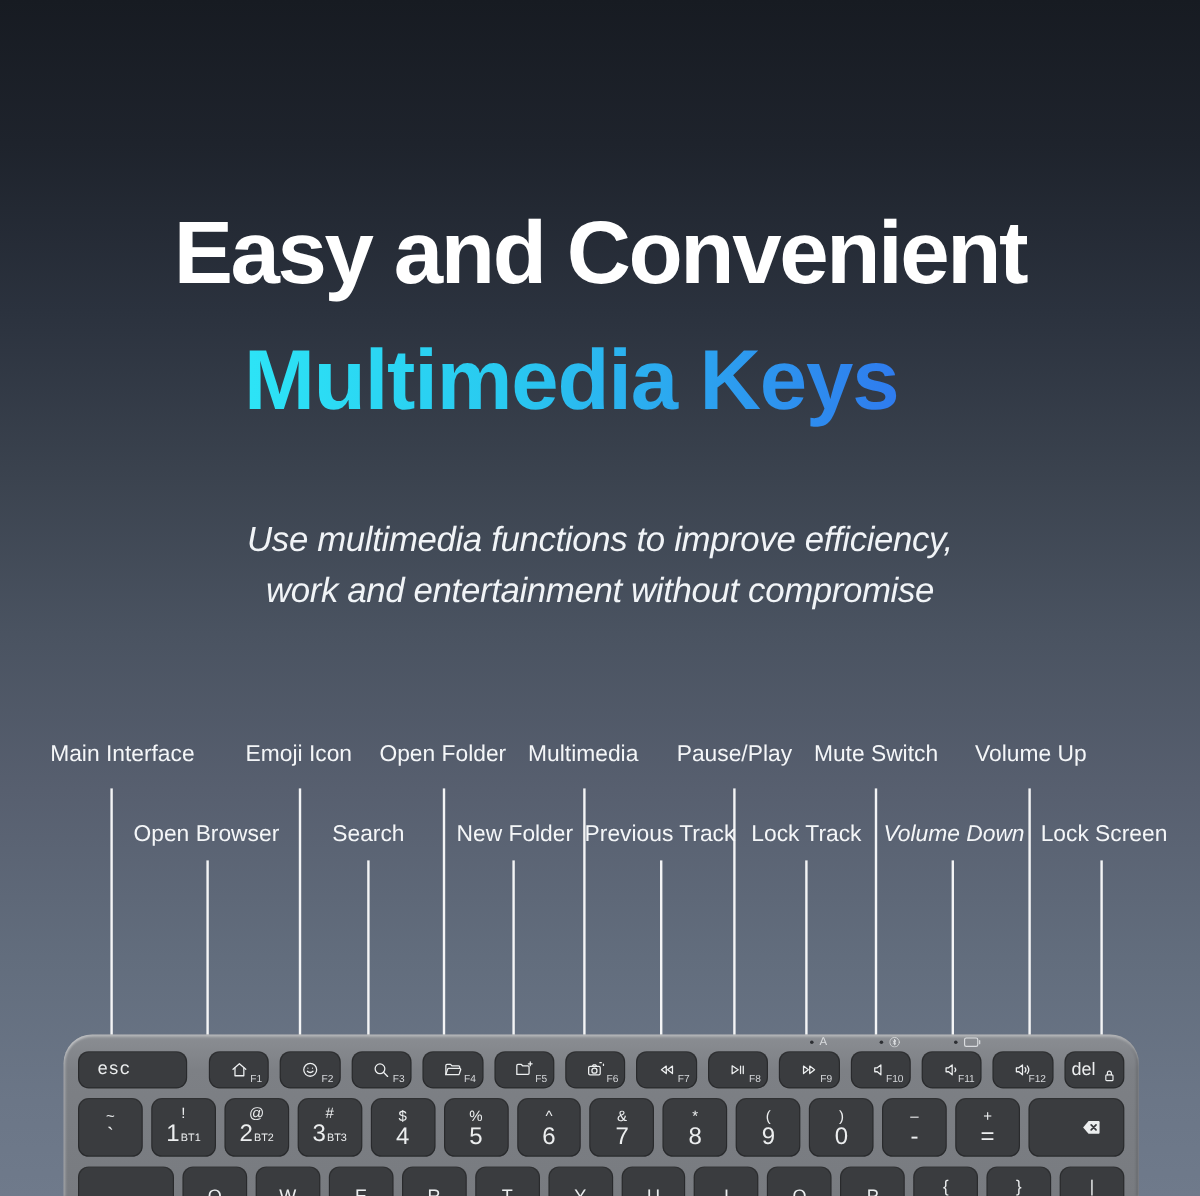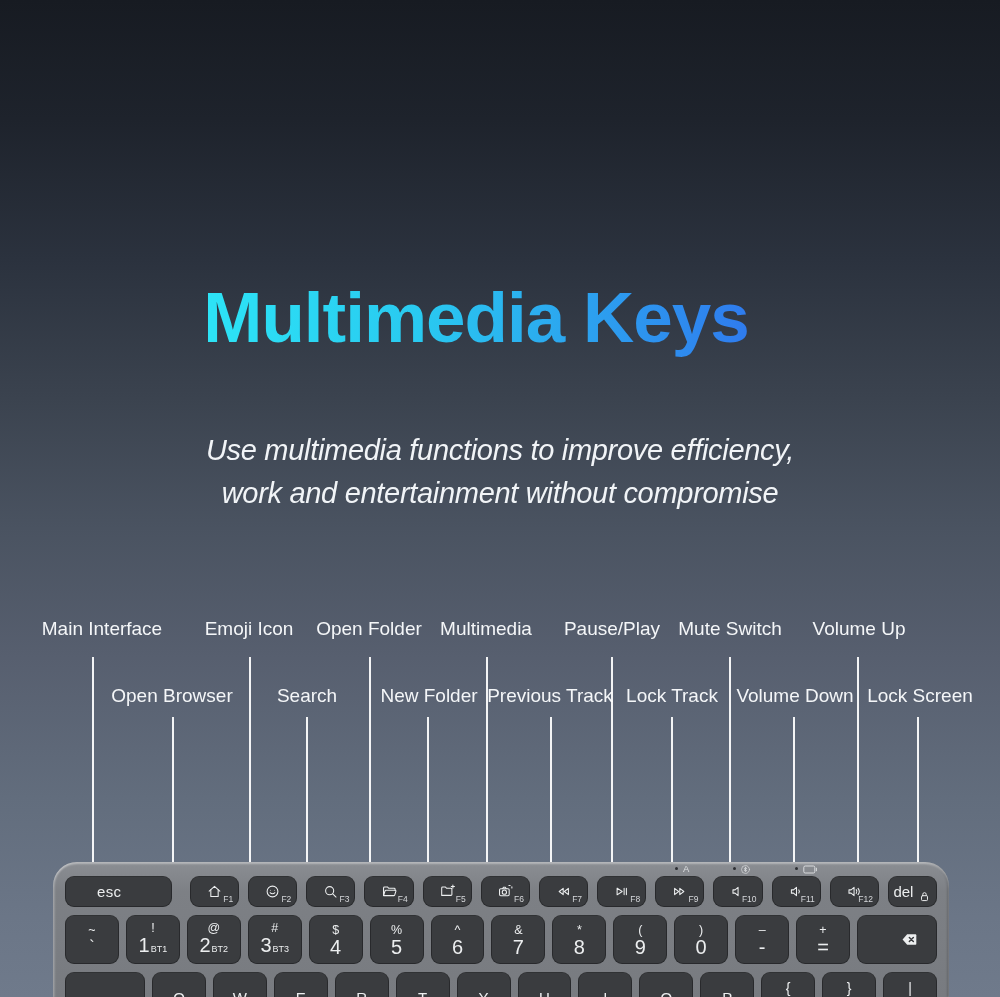--- a/index.html
+++ b/index.html
@@ -44,22 +44,22 @@
   }
   .krow{display:flex;}
   .row-fn{height:31px;gap:9px;margin-bottom:8px;}
   .row-num{height:49px;gap:7px;margin-bottom:8px;}
   .row-three{height:40px;gap:7px;}
   .key{
     position:relative;flex:1 1 0;border-radius:9px;background:#3a3c3f;
     box-shadow:inset 0 0 0 1px rgba(0,0,0,0.30),inset 0 1px 1px rgba(255,255,255,0.07);
     color:#eceeef;display:flex;align-items:center;justify-content:center;
   }
-  .key-esc{flex:0 0 75px;margin-right:9px;justify-content:flex-start;padding-left:32px;
-    font-size:15px;letter-spacing:0.3px;}
+  .key-esc{flex:0 0 75px;margin-right:9px;justify-content:flex-start;padding-left:16px;
+    font-size:15px;letter-spacing:0.3px;font-family:Liberation Mono, monospace;}
   .key svg{display:block;}
   .flabel{position:absolute;right:6px;bottom:3px;font-size:8.5px;color:#d6d8db;}
   .key-del .del-text{font-size:15px;margin-right:5px;}
   .key-del .lock-wrap{margin-top:9px;}
   .nkey{flex-direction:column;justify-content:center;gap:2px;}
   .nk-top{font-size:12.5px;line-height:12px;}
   .nk-bottom{font-size:20px;line-height:18px;display:flex;align-items:baseline;}
   .nk-bt{font-size:9px;margin-left:1px;letter-spacing:0;}
   .key-backquote .nk-bottom{font-size:16px;}
   .key-backspace{flex:0 0 80px;justify-content:flex-end;padding-right:17px;box-sizing:border-box;}
@@ -69,20 +69,21 @@
   .key3 .k3-bracket{margin-top:8px;font-size:14px;}
   
   .indicator{position:absolute;top:1px;height:11px;display:flex;align-items:center;gap:5px;opacity:0.8;}
   .ind-dot{width:3px;height:3px;border-radius:50%;background:#17191d;}
   .ind-sym{font-size:9.5px;color:#eef0f2;line-height:10px;}
 </style>
 </head>
 <body>
 
 <div class="stage">
+  <div class="title1">Easy and Convenient</div>
   <div class="title2">
     <span id="grad-text" style="background-image: linear-gradient(90deg, rgb(45, 228, 246) 0%, rgb(41, 201, 240) 40%, rgb(47, 123, 238) 100%);">Multimedia Keys</span>
   </div>
   <div class="subtitle">
     <div>Use multimedia functions to improve efficiency,</div>
     <div>work and entertainment without compromise</div>
   </div>
 
   <div id="callouts">
       <div class="callout-label row1" style="left: 102px;">Main Interface</div>
@@ -100,21 +101,21 @@
       <div class="callout-label row1" style="left: 486px;">Multimedia</div>
       <div class="callout-line long" style="left: 486px;"></div>
       <div class="callout-label row2" style="left: 550px;">Previous Track</div>
       <div class="callout-line short" style="left: 550px;"></div>
       <div class="callout-label row1" style="left: 612px;">Pause/Play</div>
       <div class="callout-line long" style="left: 611px;"></div>
       <div class="callout-label row2" style="left: 672px;">Lock Track</div>
       <div class="callout-line short" style="left: 671px;"></div>
       <div class="callout-label row1" style="left: 730px;">Mute Switch</div>
       <div class="callout-line long" style="left: 729px;"></div>
-      <div class="callout-label row2" style="left: 795px;">Volume Down</div>
+      <div class="callout-label row2" style="left: 795px; font-style: italic;">Volume Down</div>
       <div class="callout-line short" style="left: 793px;"></div>
       <div class="callout-label row1" style="left: 859px;">Volume Up</div>
       <div class="callout-line long" style="left: 857px;"></div>
       <div class="callout-label row2" style="left: 920px;">Lock Screen</div>
       <div class="callout-line short" style="left: 917px;"></div>
     </div>
 
   <div class="keyboard" id="keyboard">
     <div id="indicators">
         <div class="indicator" style="left: 622px;">

